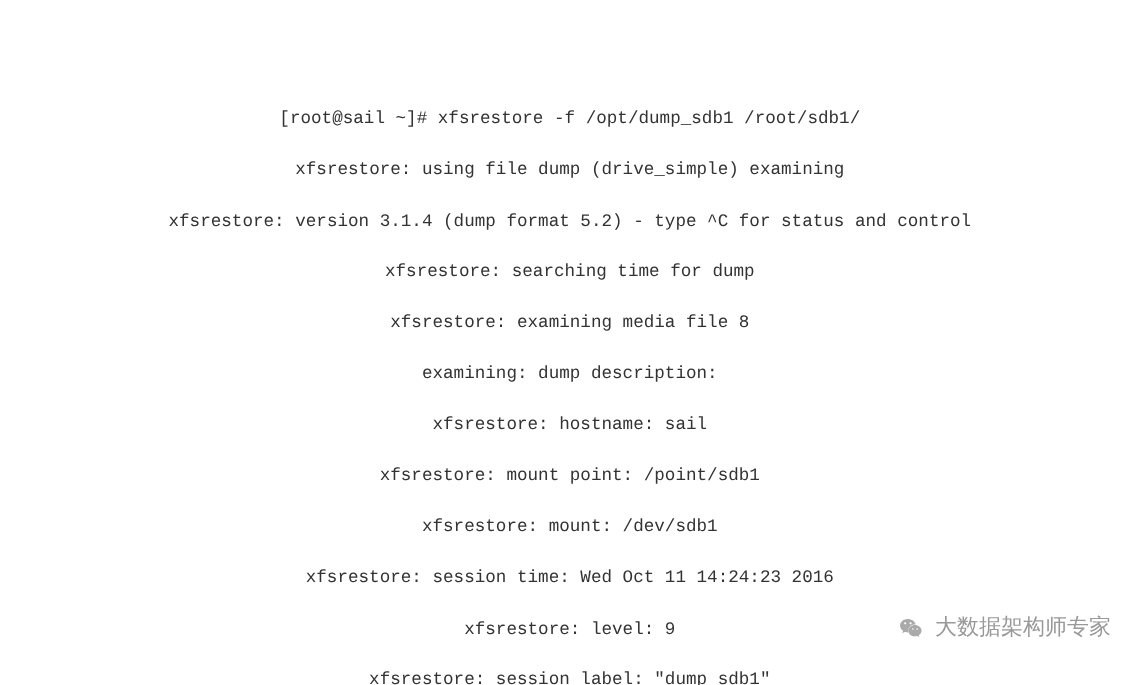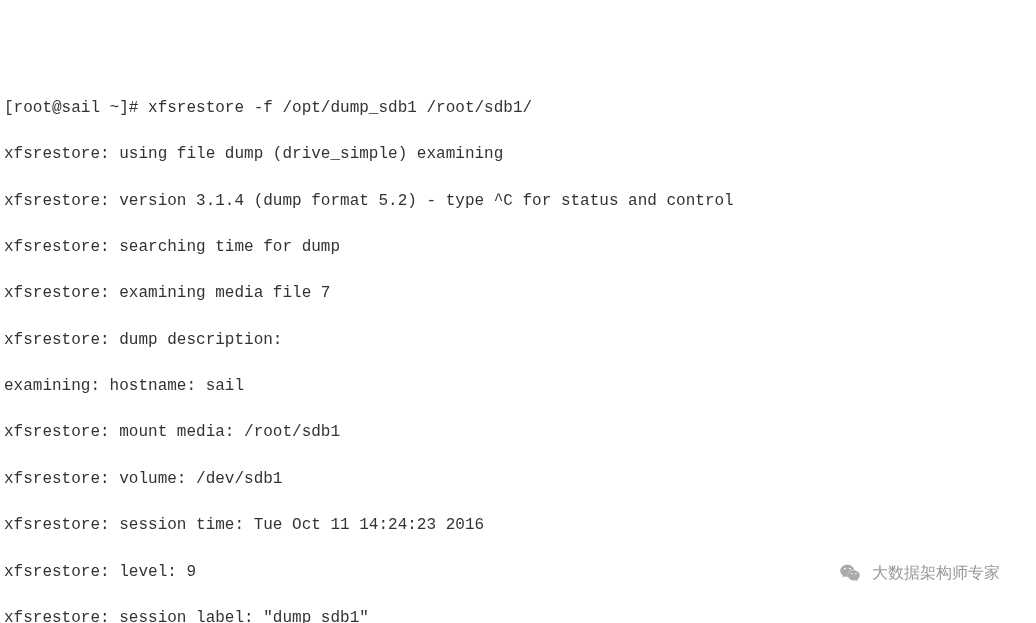--- a/index.html
+++ b/index.html
@@ -15,31 +15,32 @@
       padding: 4px;
       white-space: pre;
       line-height: 1.45;
       position: relative;
       width: 1036px;
       height: 623px;
       overflow: hidden;
     }
     .terminal-line {
       display: block;
+      text-align: center;
     }
     .watermark {
       position: absolute;
       bottom: 38px;
-      right: 36px;
+      right: 26px;
       display: flex;
       align-items: center;
       gap: 10px;
       color: #999999;
       font-family: "Microsoft YaHei", sans-serif;
-      font-size: 16px;
+      font-size: 20px;
       font-weight: 500;
       white-space: nowrap;
     }
     .watermark-icon {
       width: 24px;
       height: 24px;
       display: inline-flex;
       align-items: center;
       justify-content: center;
     }
@@ -51,26 +52,26 @@
   </style>
 </head>
 <body>
 
 
 
 <span class="terminal-line">[root@sail ~]# xfsrestore -f /opt/dump_sdb1 /root/sdb1/</span>
 <span class="terminal-line">xfsrestore: using file dump (drive_simple) examining</span>
 <span class="terminal-line">xfsrestore: version 3.1.4 (dump format 5.2) - type ^C for status and control</span>
 <span class="terminal-line">xfsrestore: searching time for dump</span>
-<span class="terminal-line">xfsrestore: examining media file 7</span>
-<span class="terminal-line">xfsrestore: dump description:</span>
-<span class="terminal-line">examining: hostname: sail</span>
-<span class="terminal-line">xfsrestore: mount media: /root/sdb1</span>
-<span class="terminal-line">xfsrestore: volume: /dev/sdb1</span>
-<span class="terminal-line">xfsrestore: session time: Tue Oct 11 14:24:23 2016</span>
+<span class="terminal-line">xfsrestore: examining media file 8</span>
+<span class="terminal-line">examining: dump description:</span>
+<span class="terminal-line">xfsrestore: hostname: sail</span>
+<span class="terminal-line">xfsrestore: mount point: /point/sdb1</span>
+<span class="terminal-line">xfsrestore: mount: /dev/sdb1</span>
+<span class="terminal-line">xfsrestore: session time: Wed Oct 11 14:24:23 2016</span>
 <span class="terminal-line">xfsrestore: level: 9</span>
 <span class="terminal-line">xfsrestore: session label: "dump_sdb1"</span>
 
 
 
 
 
 
 
 

